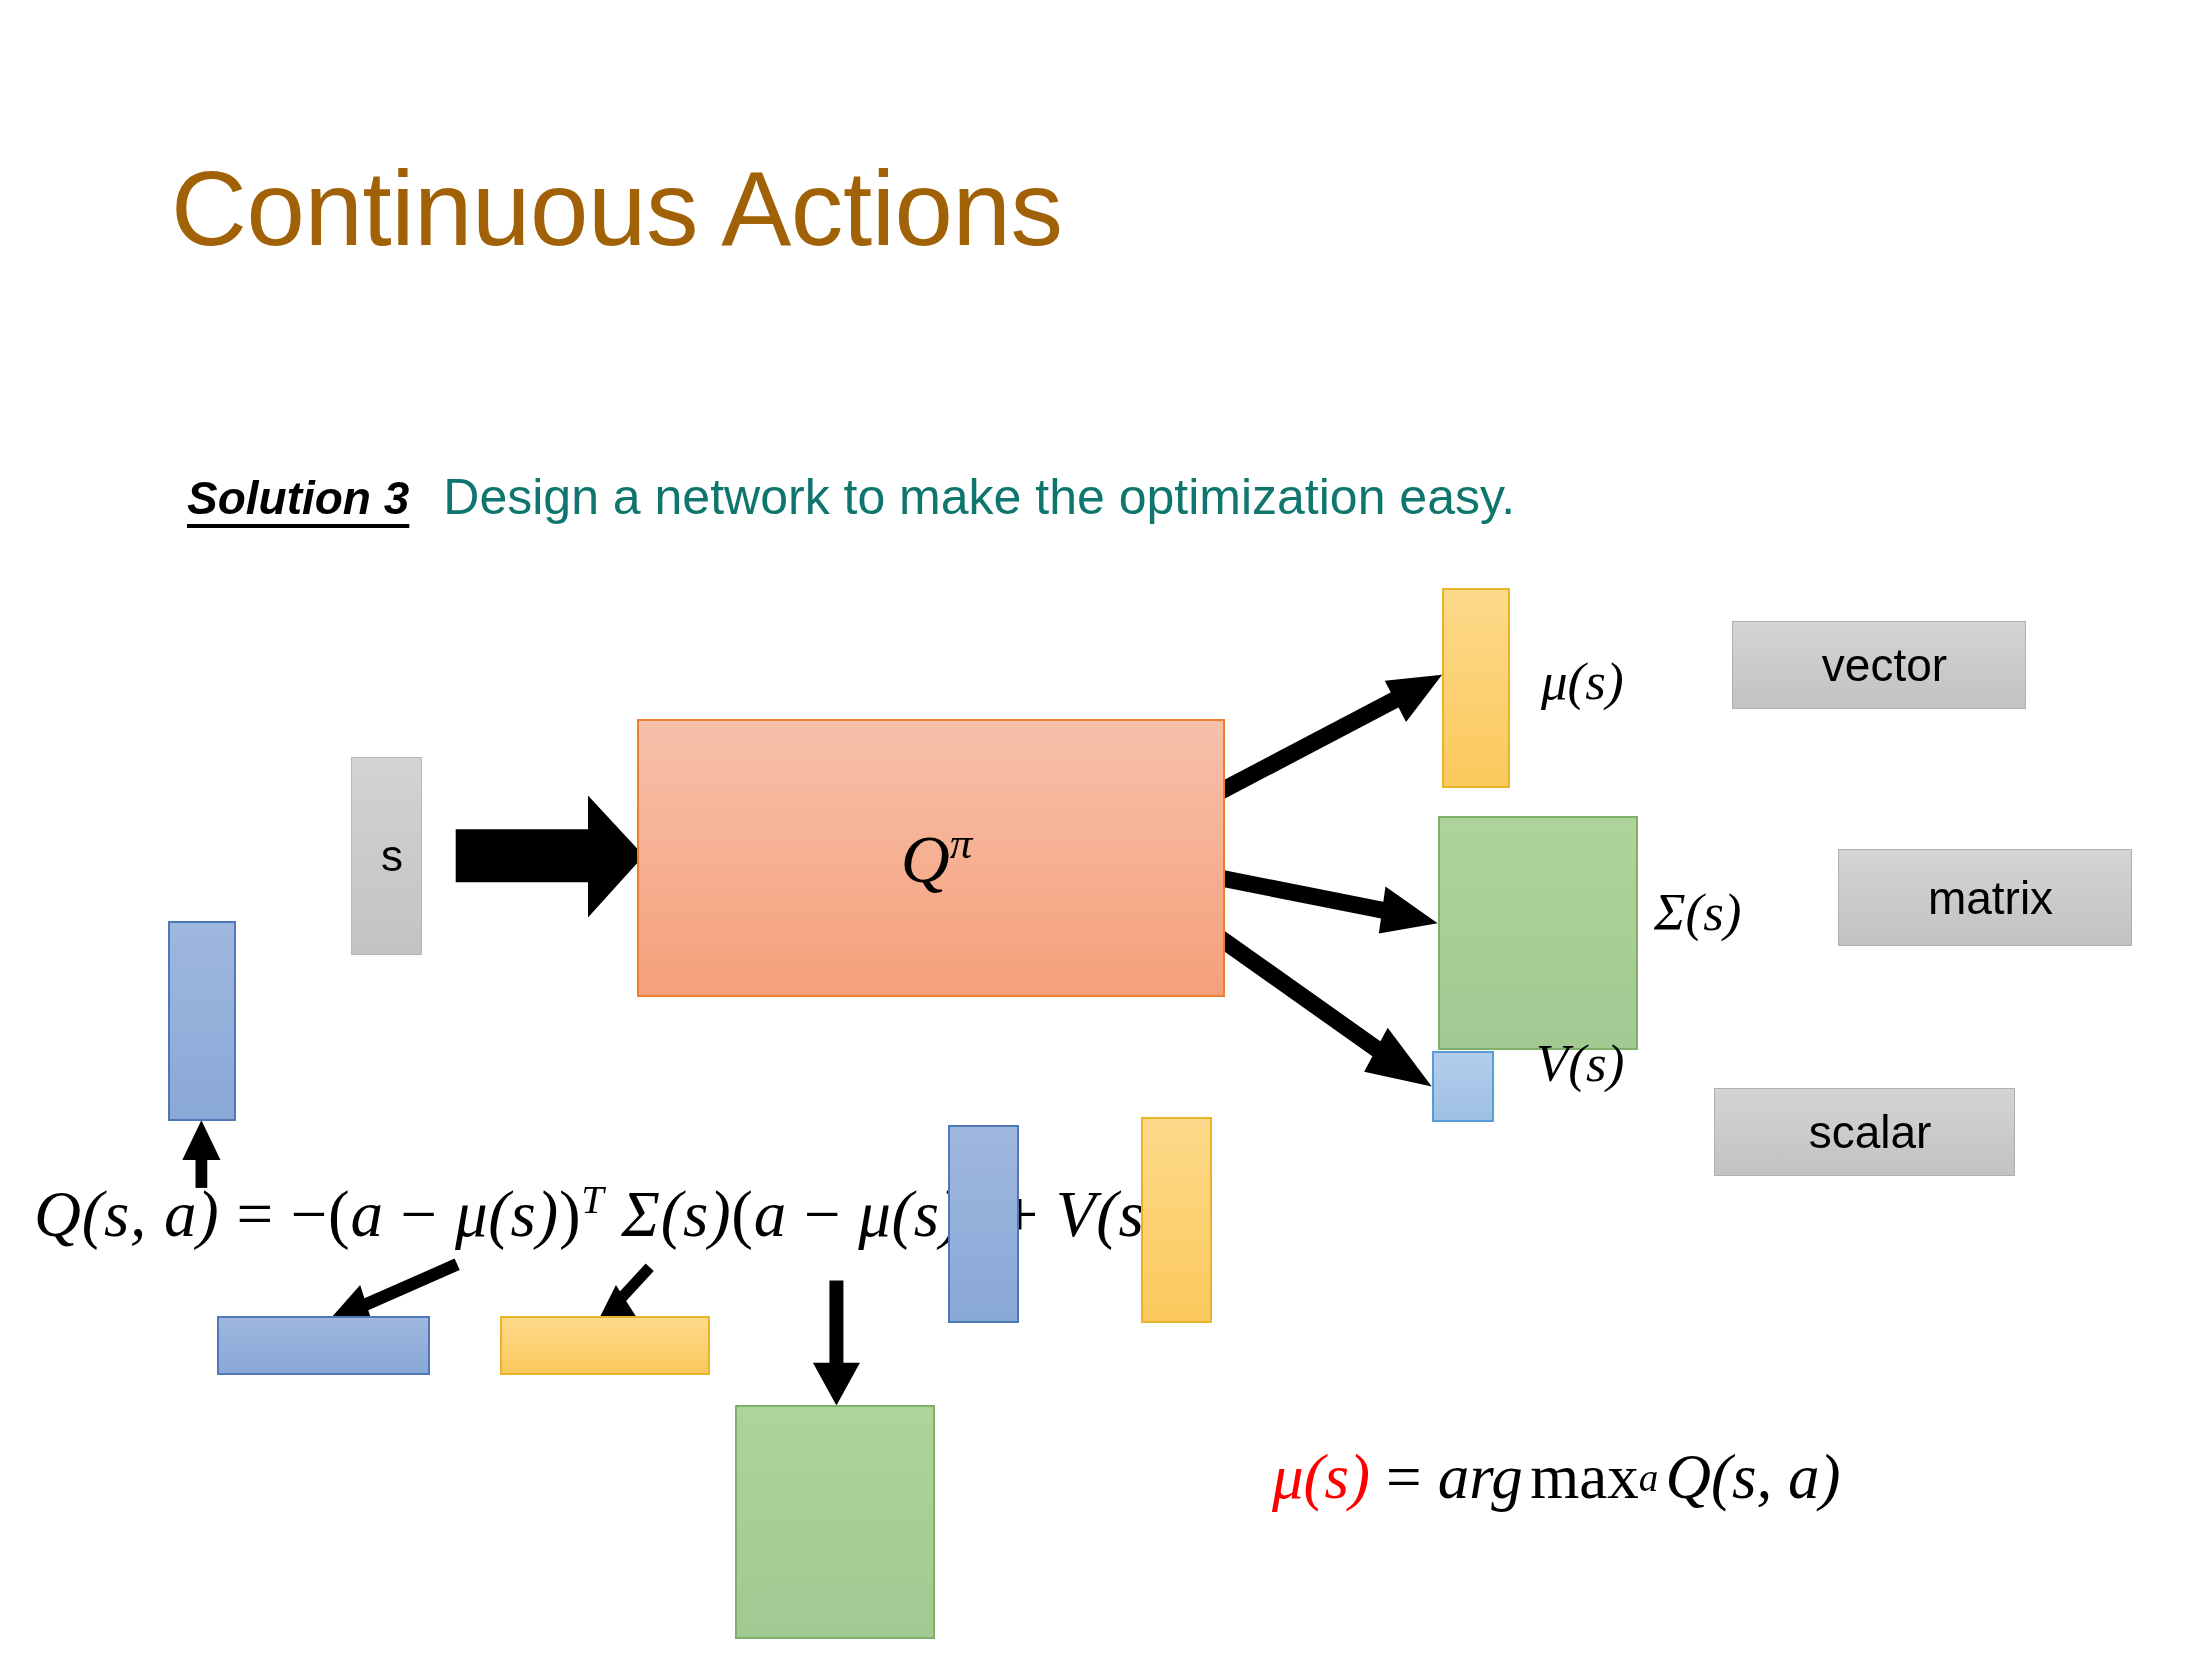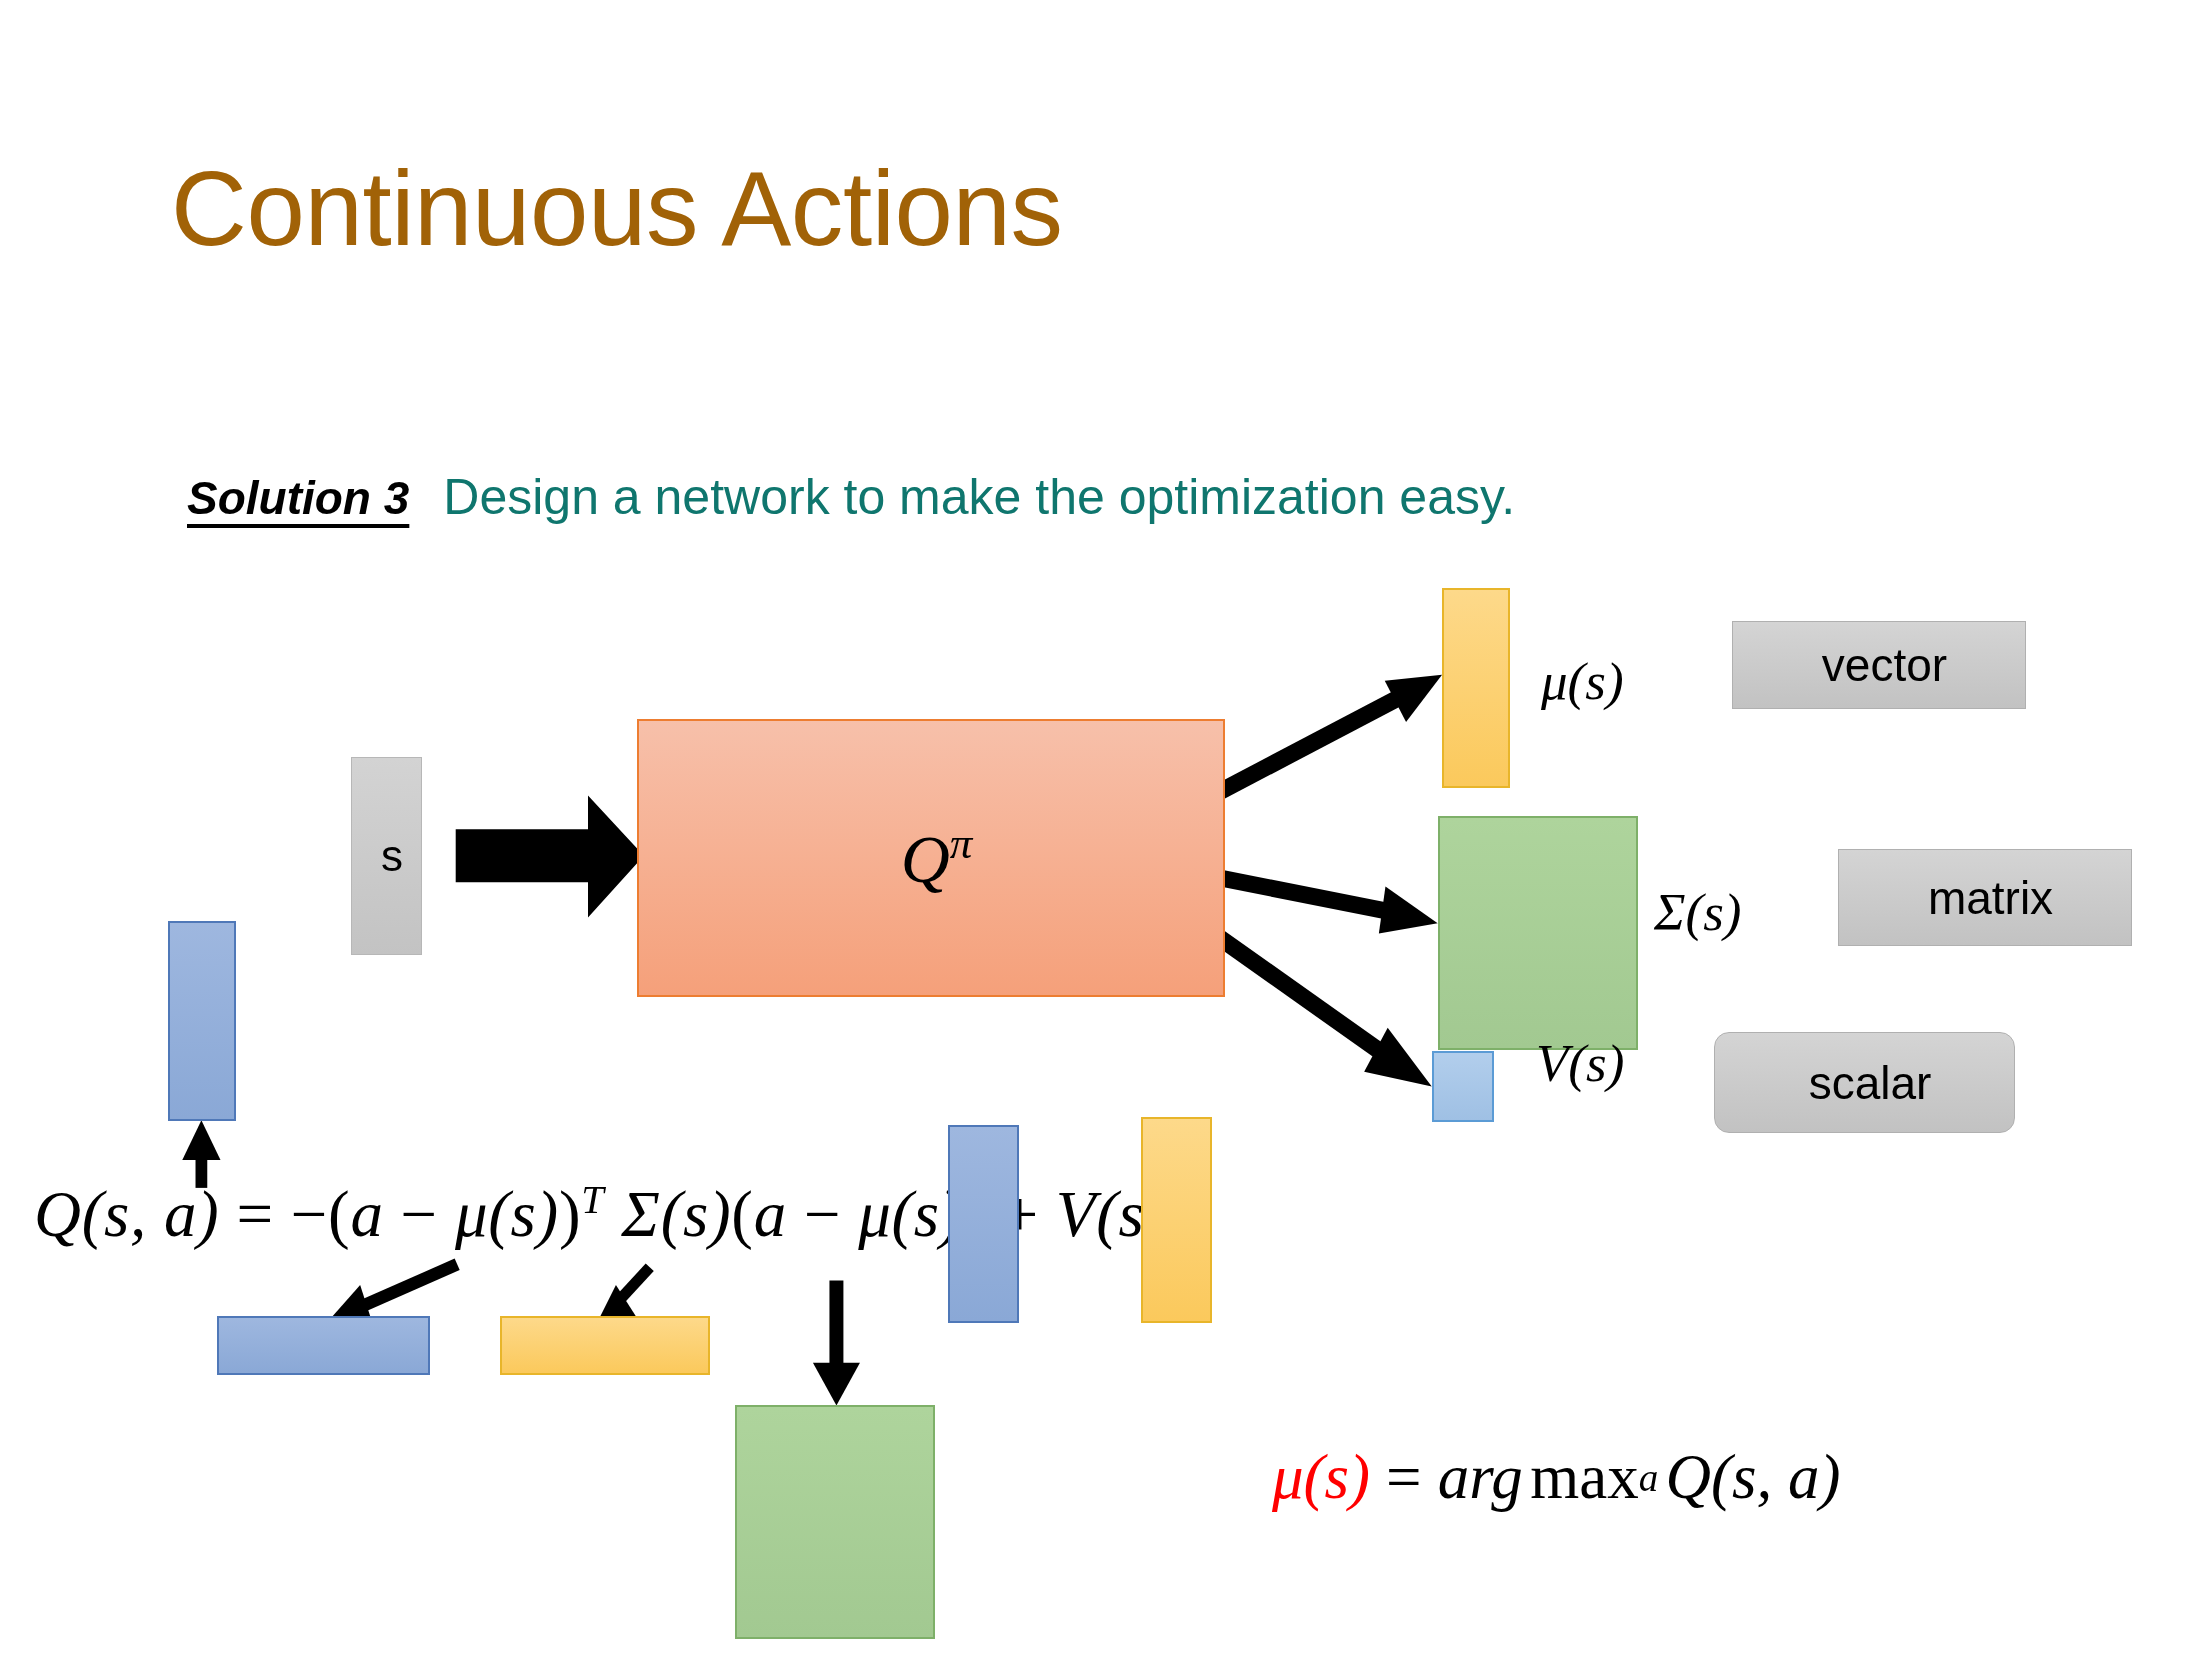--- a/index.html
+++ b/index.html
@@ -134,21 +134,21 @@
     color: #000;
     white-space: nowrap;
   }
   #mu-label  { left: 1541px; top: 651px; }
   #sig-label { left: 1654px; top: 882px; }
   #v-label   { left: 1536px; top: 1033px; }
 
   
   #legend-vector { left: 1732px; top: 621px;  width: 294px; height: 88px; }
   #legend-matrix { left: 1838px; top: 849px; width: 294px; height: 97px; }
-  #legend-scalar { left: 1714px; top: 1032px; width: 301px; height: 101px; border-radius: 15px; }
+  #legend-scalar { left: 1714px; top: 1088px; width: 301px; height: 88px; }
 
   
   #blue-tall { left: 168px; top: 921px; width: 68px; height: 200px; }
 
   
   #hl-blue-eq   { left: 948px; top: 1125px; width: 71px; height: 198px; }
   #hl-yellow-eq { left: 1141px; top: 1117px; width: 71px; height: 206px; }
 
   
   #blue-wide   { left: 217px;  top: 1316px; width: 213px; height: 59px;  }

